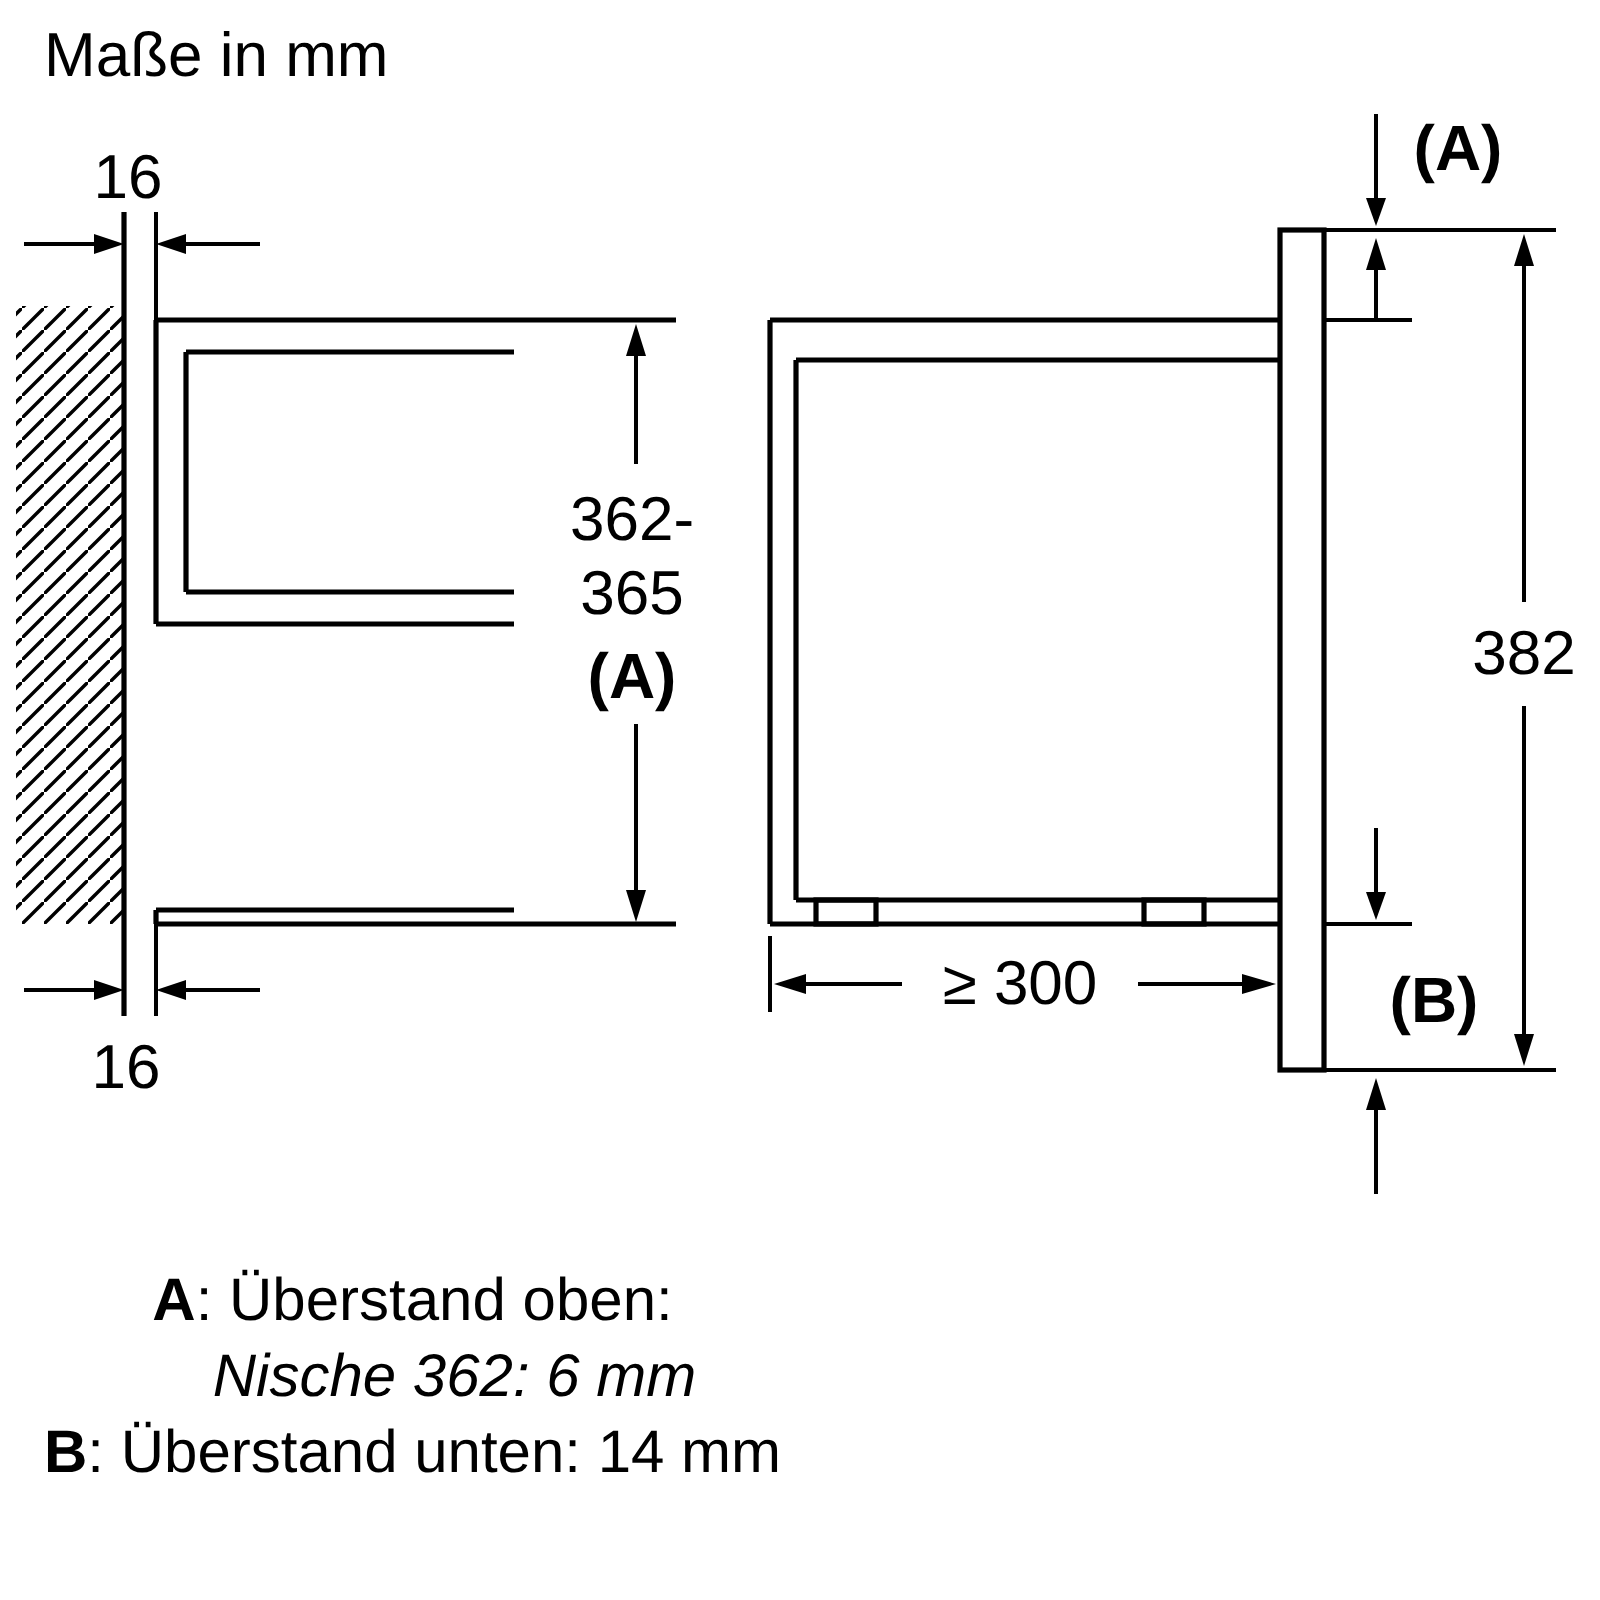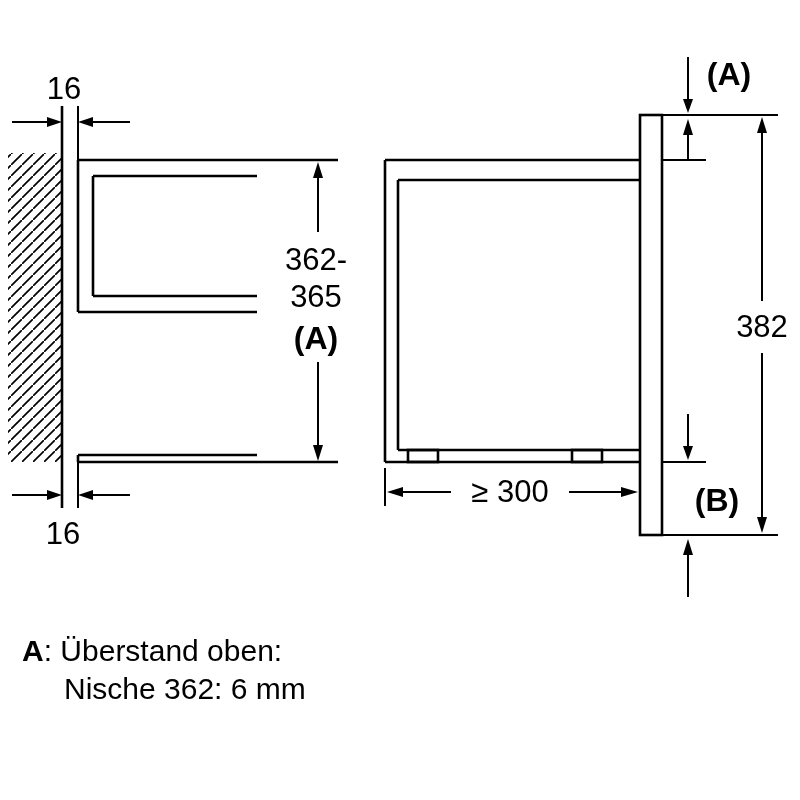--- a/index.html
+++ b/index.html
@@ -5,29 +5,30 @@
   html, body { margin: 0; padding: 0; }
   body { background: #ffffff; font-family: "Liberation Sans", "DejaVu Sans", sans-serif; }
   .page { position: relative; width: 800px; height: 800px; background: #ffffff; color: #000; overflow: hidden; }
   .title { position: absolute; left: 22px; top: 11px; font-size: 31px; line-height: 34px; color: #000; }
   svg.drawing { position: absolute; left: 0; top: 0; }
   svg.drawing text {
     font-family: "Liberation Sans", "DejaVu Sans", sans-serif;
     font-size: 31px; fill: #000; stroke: none;
   }
   svg.drawing text.tag { font-weight: bold; font-size: 32px; }
-  .legend { position: absolute; left: 22px; top: 632px; font-size: 30px; line-height: 38px; color: #000; }
-  .legend .indent { padding-left: 42px; }
+  .legend { position: absolute; left: 22px; top: 632px; font-size: 30px; line-height: 38px; color: #000; text-align: center; }
+  .legend .indent { padding-left: 42px; font-style: italic; }
   .legend .key { font-weight: bold; }
 </style>
 </head>
 <body>
 
 <div class="page">
 
+  <div class="title">Maße in mm</div>
 
   <svg class="drawing" width="800" height="612" viewBox="0 0 800 612">
     <defs>
       <pattern id="hatch" width="11" height="11" patternUnits="userSpaceOnUse">
         <line x1="0" y1="11" x2="11" y2="0" stroke="#000000" stroke-width="1.7"></line>
       </pattern>
     </defs>
 
     <g stroke="#000" stroke-width="2.6" fill="none">
       <rect x="8" y="153" width="54" height="309" fill="url(#hatch)" stroke="none"></rect>
@@ -120,15 +121,16 @@
       <line x1="403" y1="492" x2="451" y2="492"></line>
       <text x="510" y="502" text-anchor="middle">≥ 300</text>
       <line x1="569" y1="492" x2="621" y2="492"></line>
       <polygon points="638,492 621,487 621,497" fill="#000" stroke="none"></polygon>
     </g>
   </svg>
 
   <div class="legend">
     <div class="legend-line"><span class="key">A</span><span>: Überstand oben:</span></div>
     <div class="legend-line indent">Nische 362: 6 mm</div>
+    <div class="legend-line"><span class="key">B</span><span>: Überstand unten: 14 mm</span></div>
   </div>
 
 </div>
 
 </body></html>

